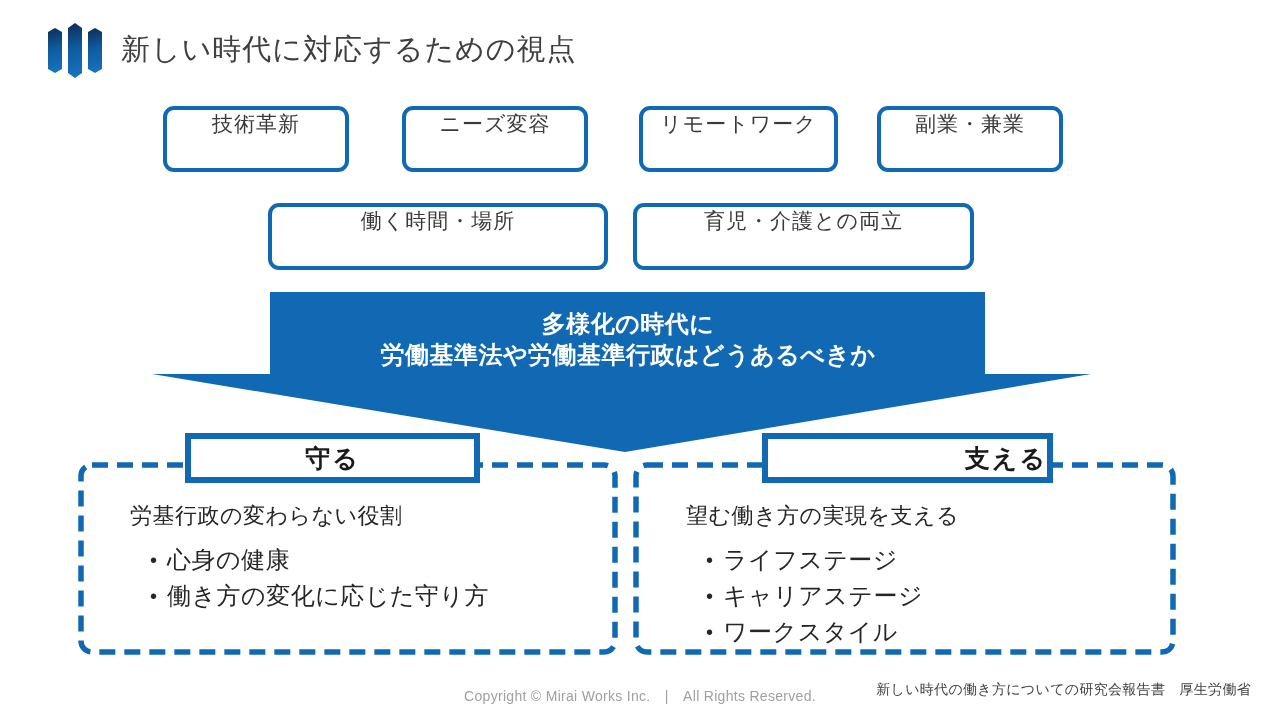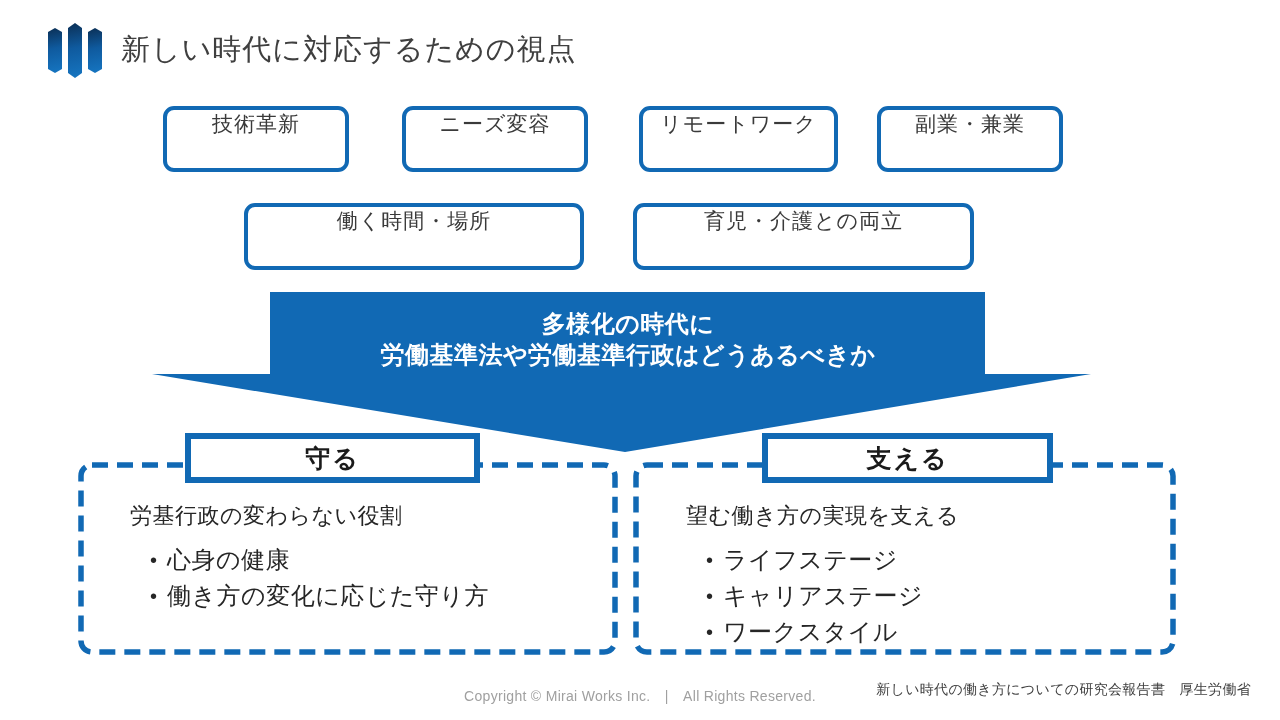--- a/index.html
+++ b/index.html
@@ -32,40 +32,40 @@
   
   .factor{
     position:absolute;background:#fff;border:4px solid var(--accent);border-radius:11px;
     display:flex;justify-content:center;
     font-size:21px;color:#3a3a3a;letter-spacing:1px;white-space:nowrap;
   }
   .f1{left:163px;top:106px;width:186px;height:66px;}
   .f2{left:402px;top:106px;width:186px;height:66px;}
   .f3{left:639px;top:106px;width:199px;height:66px;}
   .f4{left:877px;top:106px;width:186px;height:66px;}
-  .f5{left:244px;top:203px;width:340px;height:67px;}
+  .f5{left:268px;top:203px;width:340px;height:67px;}
   .f6{left:633px;top:203px;width:341px;height:67px;}
   
   .arrow-svg{position:absolute;left:150px;top:290px;width:943px;height:165px;}
   .arrow-text{
     position:absolute;left:270px;top:308px;width:716px;text-align:center;
     color:#ffffff;font-weight:700;font-size:24px;line-height:31px;letter-spacing:0.5px;
     white-space:nowrap;
   }
   
   .panel-svg{position:absolute;}
   .panel-svg.left{left:78px;top:462px;width:540px;height:193px;}
   .panel-svg.right{left:633px;top:462px;width:543px;height:193px;}
   .panel-header{
     position:absolute;top:433px;height:50px;background:#fff;border:6px solid var(--accent);
     display:flex;align-items:center;justify-content:center;z-index:3;
     font-size:25px;font-weight:700;color:#1a1a1a;letter-spacing:2px;
   }
   .ph-left{left:185px;width:295px;}
-  .ph-right{left:762px;width:291px;}
+  .ph-right{left:762px;width:291px;justify-content:flex-end;}
   .panel-content{position:absolute;width:470px;z-index:2;}
   .pc-left{left:130px;top:501px;}
   .pc-right{left:686px;top:501px;}
   .panel-heading{font-size:22px;line-height:30px;color:var(--body-ink);letter-spacing:0.5px;white-space:nowrap;}
   .panel-bullets{list-style:none;margin-top:11px;}
   .panel-bullets li{
     position:relative;padding-left:37px;font-size:24px;line-height:36px;
     color:var(--body-ink);letter-spacing:0.5px;white-space:nowrap;
   }
   .panel-bullets li::before{

